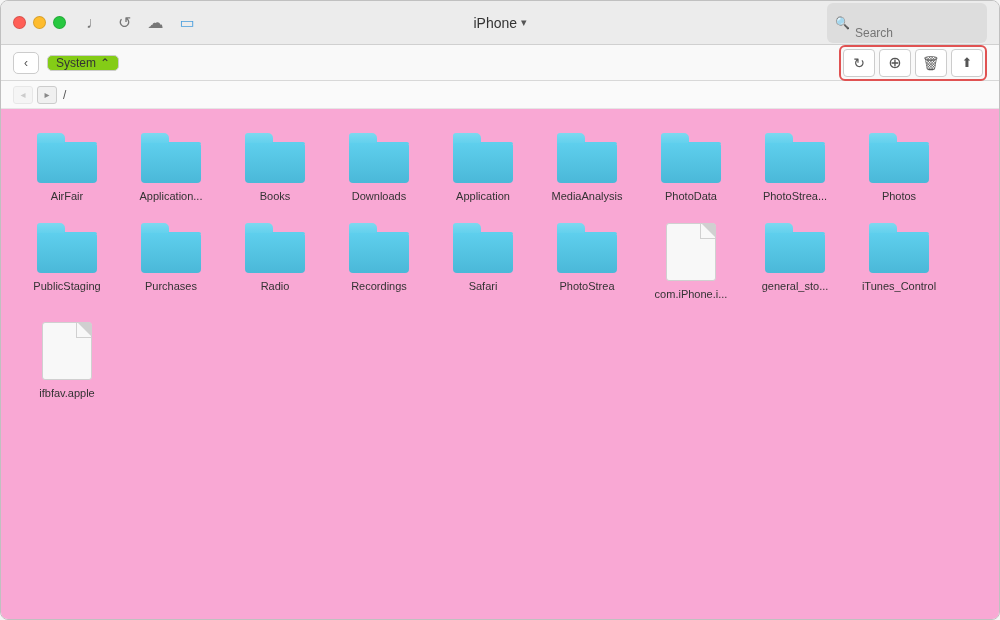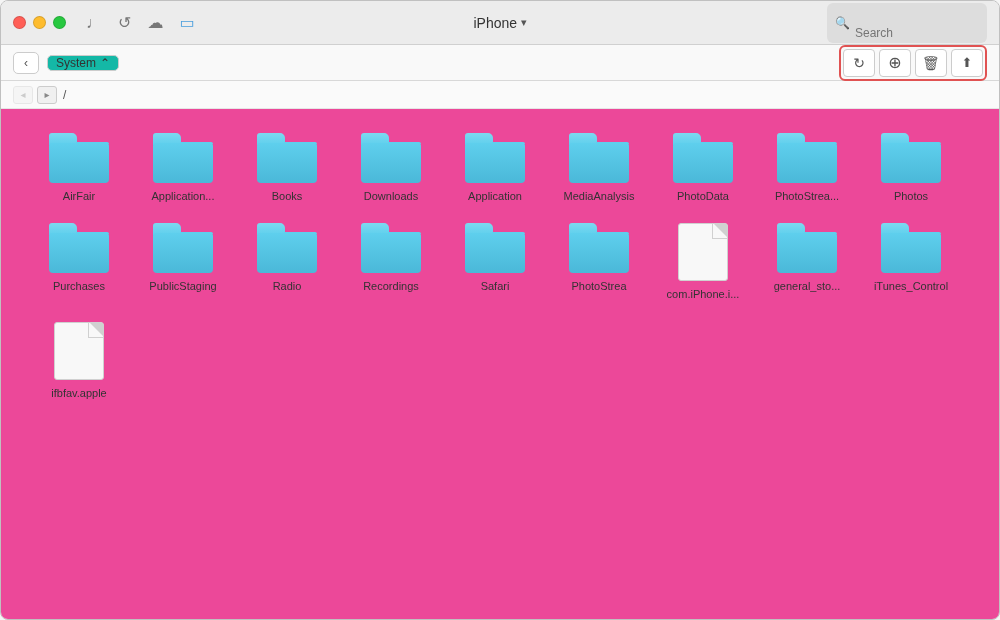--- a/index.html
+++ b/index.html
@@ -110,21 +110,21 @@
       align-items: center;
       justify-content: center;
       font-size: 12px;
       color: #555;
       cursor: pointer;
     }
     .system-btn {
       height: 16px;
       border: 1px solid #ccc;
       border-radius: 5px;
-      background: #14b8a6;
+      background: #84cc16;
       display: flex;
       align-items: center;
       padding: 0 8px;
       font-size: 12px;
       color: #333;
       gap: 4px;
       cursor: pointer;
     }
 
     .toolbar-actions {
@@ -175,24 +175,24 @@
       align-items: center;
       justify-content: center;
       font-size: 10px;
       color: #888;
       cursor: pointer;
     }
     .path-nav-btn.disabled { opacity: 0.4; }
 
     
     .main-content {
-      background: #ec4899;
+      background: #f9a8d4;
       height: calc(620px - 44px - 36px - 28px);
       overflow-y: auto;
-      padding: 16px 28px;
+      padding: 16px 16px;
     }
 
     .files-grid {
       display: flex;
       flex-wrap: wrap;
       gap: 4px;
     }
 
     .file-item {
       width: 100px;
@@ -405,28 +405,28 @@
         <div class="folder-tab"></div>
         <div class="folder-body"></div>
       </div>
       <span class="file-label">Photos</span>
     </div>
       <div class="file-item">
       <div class="folder-icon">
         <div class="folder-tab"></div>
         <div class="folder-body"></div>
       </div>
+      <span class="file-label">PublicStaging</span>
+    </div>
+      <div class="file-item">
+      <div class="folder-icon">
+        <div class="folder-tab"></div>
+        <div class="folder-body"></div>
+      </div>
       <span class="file-label">Purchases</span>
-    </div>
-      <div class="file-item">
-      <div class="folder-icon">
-        <div class="folder-tab"></div>
-        <div class="folder-body"></div>
-      </div>
-      <span class="file-label">PublicStaging</span>
     </div>
       <div class="file-item">
       <div class="folder-icon">
         <div class="folder-tab"></div>
         <div class="folder-body"></div>
       </div>
       <span class="file-label">Radio</span>
     </div>
       <div class="file-item">
       <div class="folder-icon">

